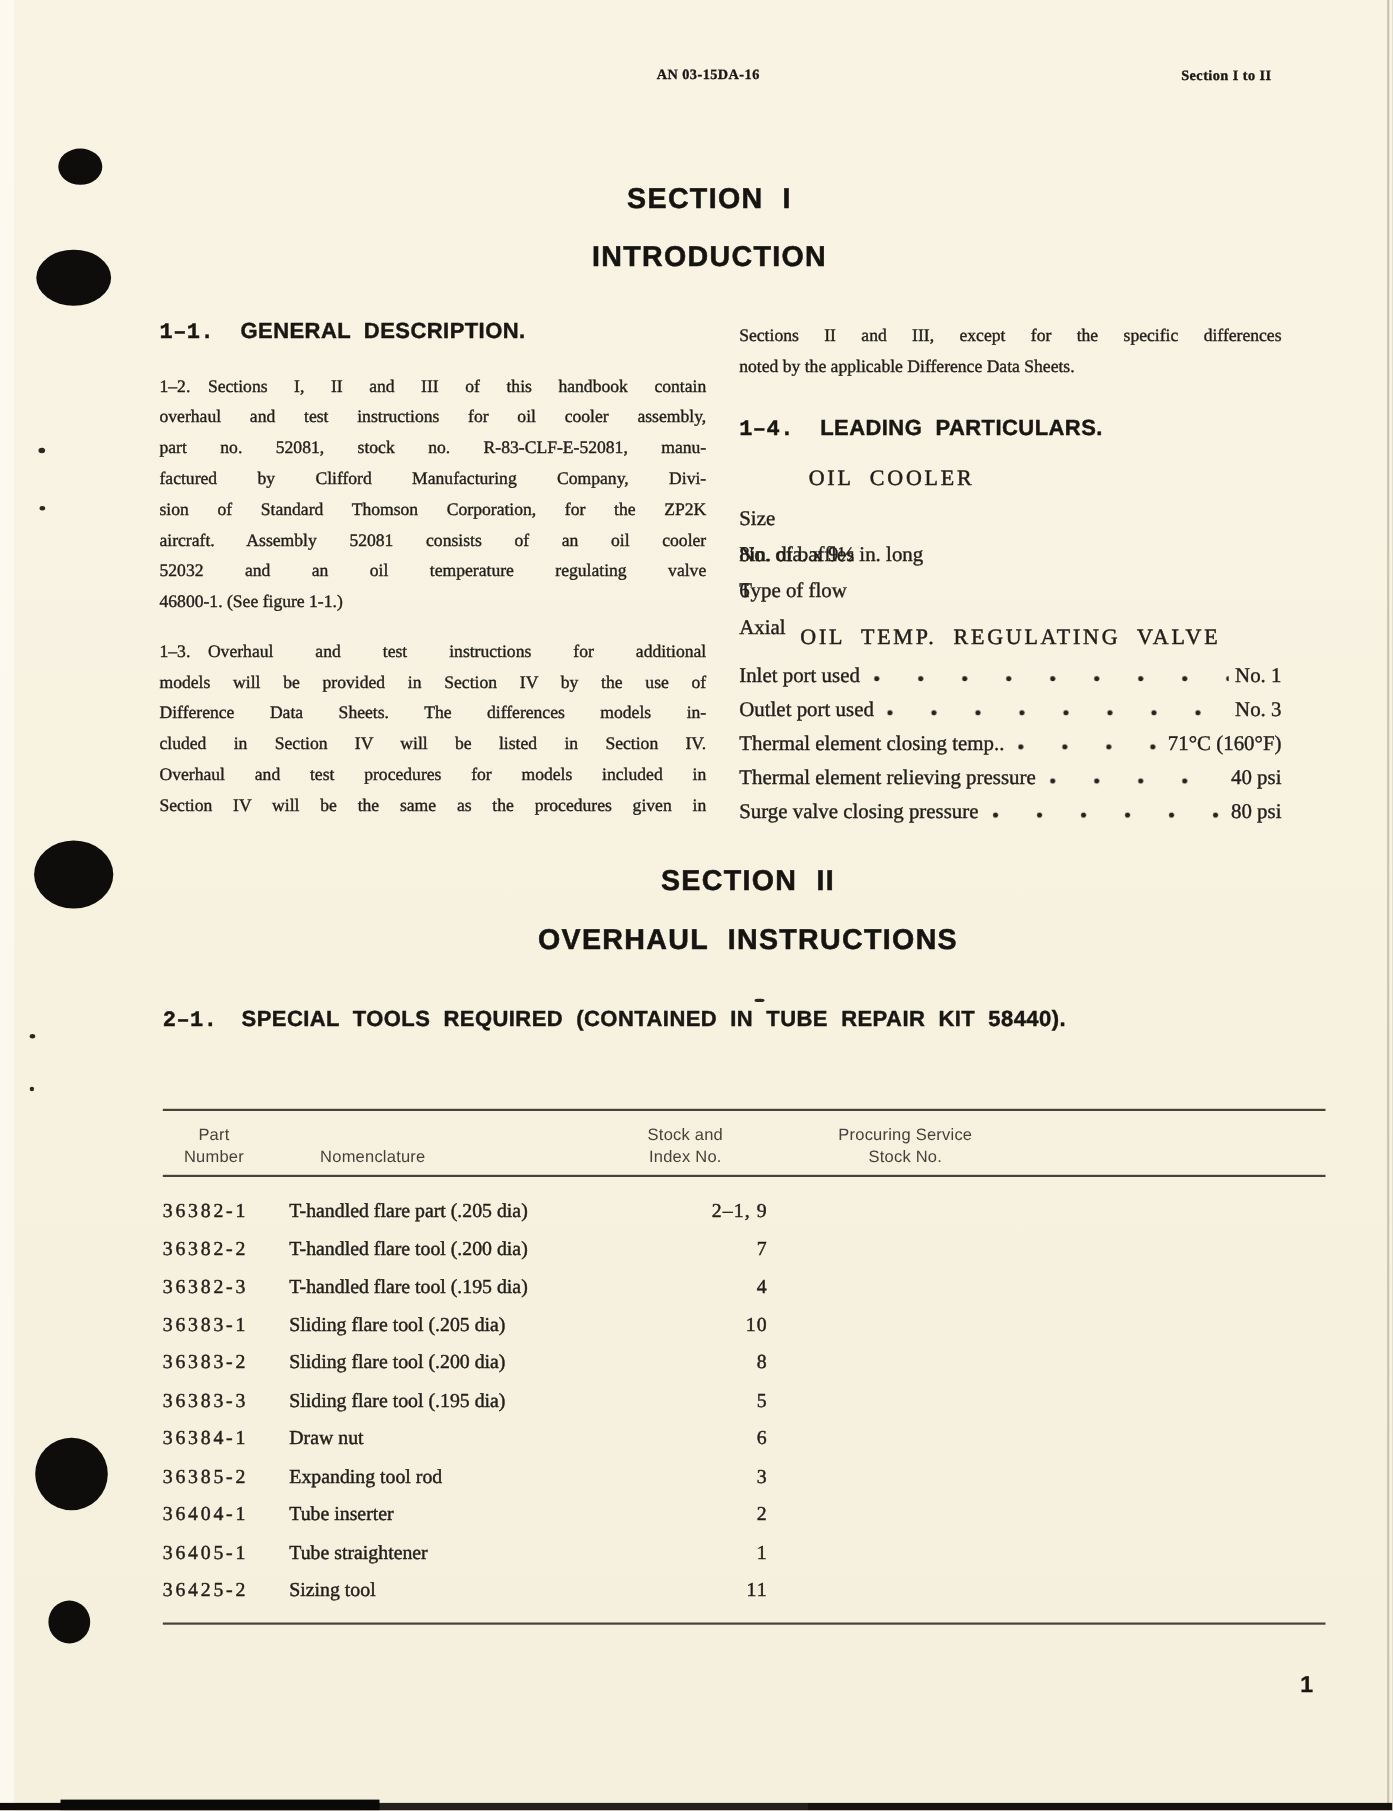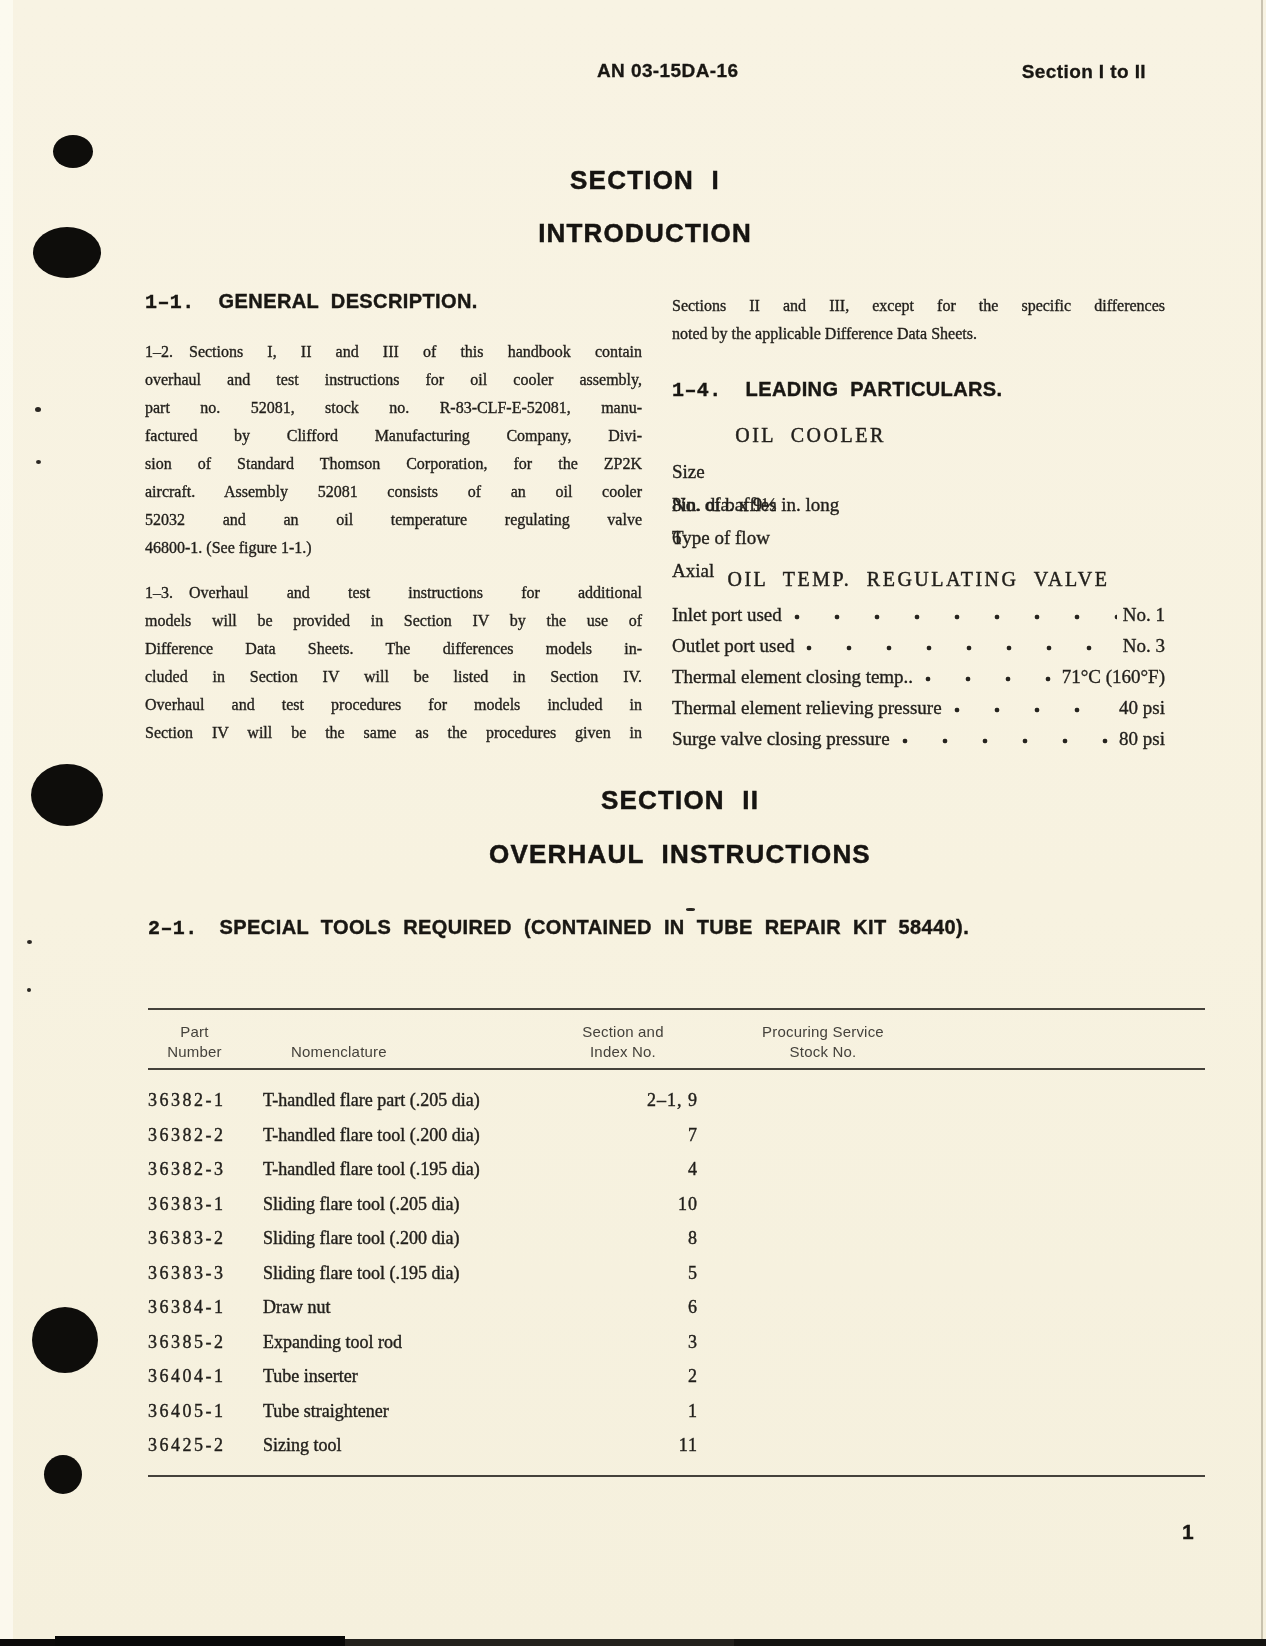--- a/index.html
+++ b/index.html
@@ -8,25 +8,25 @@
     background:linear-gradient(180deg,#f8f3e3 0%, #f7f2e0 55%, #f5f0dd 100%);
     color:#211f1b;
     font-family:"Liberation Serif", serif;
   }
   .left-light { position:absolute; left:0; top:0; bottom:0; width:13px;
     background:rgba(255,255,250,0.55); }
   .right-edge { position:absolute; right:3px; top:0; bottom:0; width:2px;
     background:rgba(125,118,96,0.38); }
 
   
-  .run-head { position:absolute; font-family:Liberation Sans, sans-serif;
-    font-weight:bold; font-size:19px; letter-spacing:.4px; color:#191713;
+  .run-head { position:absolute; font-family:Liberation Serif, serif;
+    font-weight:bold; font-size:13px; letter-spacing:.4px; color:#191713;
     -webkit-text-stroke:.3px #191713; }
   .rh-left { left:597px; top:60px; }
-  .rh-right { right:120px; top:61px; }
+  .rh-right { right:110px; top:61px; }
 
   
   .sec-title { position:absolute; left:0; width:1266px; text-align:center;
     font-family:"Liberation Sans",sans-serif; font-weight:bold; font-size:26px;
     letter-spacing:1.2px; word-spacing:9px; color:#161411;
     -webkit-text-stroke:.5px #161411; }
   .s1t { top:165px; transform:translateX(12px); }
   .s1s { top:218px; transform:translateX(12px); }
   .s2t { top:785px; transform:translateX(47px); }
   .s2s { top:839px; transform:translateX(47px); }
@@ -218,21 +218,21 @@
     <div class="thead">
       <div class="th th1">
         <div>Part</div>
         <div>Number</div>
       </div>
       <div class="th th2">
         <div></div>
         <div>Nomenclature</div>
       </div>
       <div class="th th3">
-        <div>Section and</div>
+        <div>Stock and</div>
         <div>Index No.</div>
       </div>
       <div class="th th4">
         <div>Procuring Service</div>
         <div>Stock No.</div>
       </div>
       <div class="th"></div>
     </div>
     <div class="tbody">
       <div class="trow">

